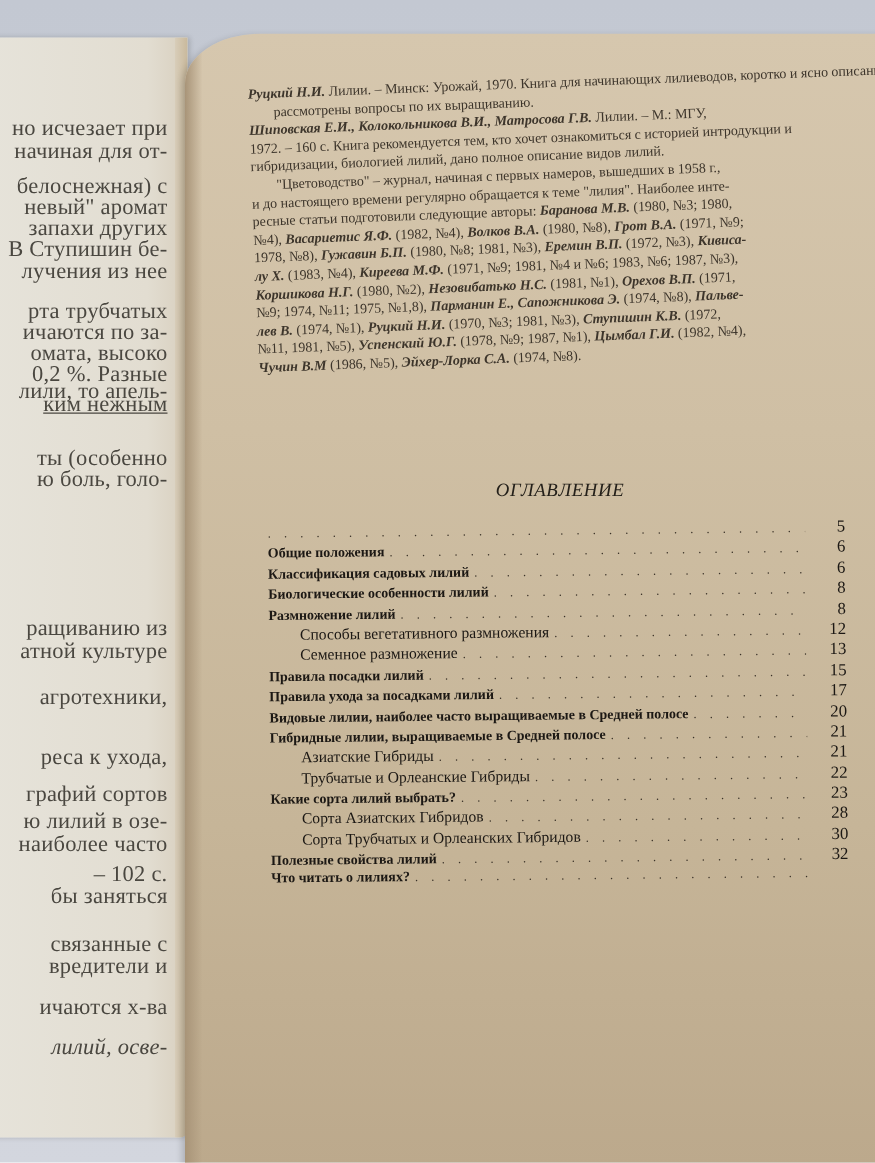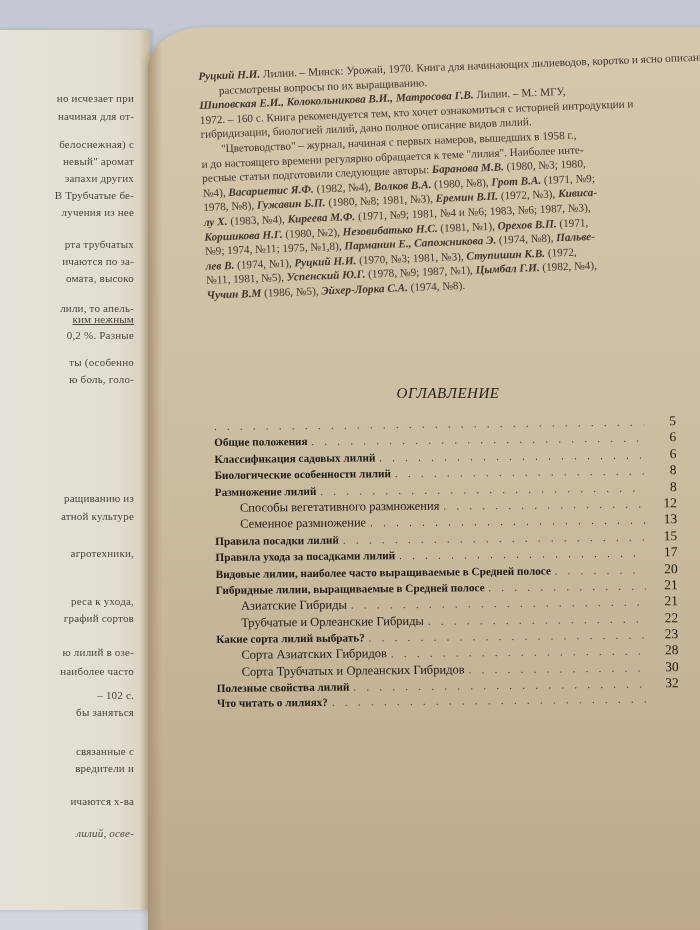--- a/index.html
+++ b/index.html
@@ -15,21 +15,21 @@
       border-radius: 0 0 6px 0;
       box-shadow: 2px 0 4px rgba(0,0,0,0.15);
       overflow: hidden;
     }
     .left-page .fold {
       position: absolute; right: 0; top: 0; bottom: 0; width: 10px;
       background: linear-gradient(90deg, #d8cdb9, #c9b99c);
     }
     .left-line {
       position: absolute; right: 16px; white-space: nowrap;
-      font-size: 11px; color: #4a4740; letter-spacing: 0.2px;
+      font-size: 18px; color: #4a4740; letter-spacing: 0.2px;
     }
     
     .right-page {
       position: absolute; left: 148px; top: 27px; width: 560px; height: 905px;
       background: linear-gradient(180deg, #d6c7ae 0%, #cfbfa4 35%, #c6b598 70%, #bca98c 100%);
       border-radius: 60px 4px 0 0 / 40px 4px 0 0;
       box-shadow: -2px 2px 6px rgba(0,0,0,0.18);
       overflow: hidden;
     }
     .right-page::before {
@@ -70,35 +70,35 @@
 </head>
 <body>
 
 <div class="left-page">
   <div id="left-lines">
       <div class="left-line" style="top: 62px;">но исчезает при</div>
       <div class="left-line" style="top: 80px;">начиная для от-</div>
       <div class="left-line" style="top: 108px;">белоснежная) с</div>
       <div class="left-line" style="top: 125px;">невый" аромат</div>
       <div class="left-line" style="top: 142px;">запахи других</div>
-      <div class="left-line" style="top: 159px;">В Трубчатые бе-</div>
+      <div class="left-line" style="top: 159px;">В Ступишин бе-</div>
       <div class="left-line" style="top: 176px;">лучения из нее</div>
       <div class="left-line" style="top: 208px;">рта трубчатых</div>
       <div class="left-line" style="top: 225px;">ичаются по за-</div>
       <div class="left-line" style="top: 242px;">омата, высоко</div>
-      <div class="left-line" style="top: 259px; margin-top: 40px;">0,2 %. Разные</div>
+      <div class="left-line" style="top: 259px;">0,2 %. Разные</div>
       <div class="left-line" style="top: 272px;">лили, то апель-</div>
       <div class="left-line" style="top: 283px; text-decoration: underline;">ким нежным</div>
       <div class="left-line" style="top: 326px;">ты (особенно</div>
       <div class="left-line" style="top: 343px;">ю боль, голо-</div>
       <div class="left-line" style="top: 462px;">ращиванию из</div>
       <div class="left-line" style="top: 480px;">атной культуре</div>
       <div class="left-line" style="top: 517px;">агротехники,</div>
       <div class="left-line" style="top: 565px;">реса к ухода,</div>
-      <div class="left-line" style="top: 582px;">графий сортов</div>
+      <div class="left-line" style="top: 595px;">графий сортов</div>
       <div class="left-line" style="top: 599px; margin-top: 36px;">наиболее часто</div>
       <div class="left-line" style="top: 616px;">ю лилий в озе-</div>
       <div class="left-line" style="top: 659px;">– 102 с.</div>
       <div class="left-line" style="top: 676px; text-align: center;">бы заняться</div>
       <div class="left-line" style="top: 715px;">связанные с</div>
       <div class="left-line" style="top: 732px;">вредители и</div>
       <div class="left-line" style="top: 765px;">ичаются х-ва</div>
       <div class="left-line" style="top: 797px; font-style: italic;">лилий, осве-</div>
     </div>
   <div class="fold"></div>

